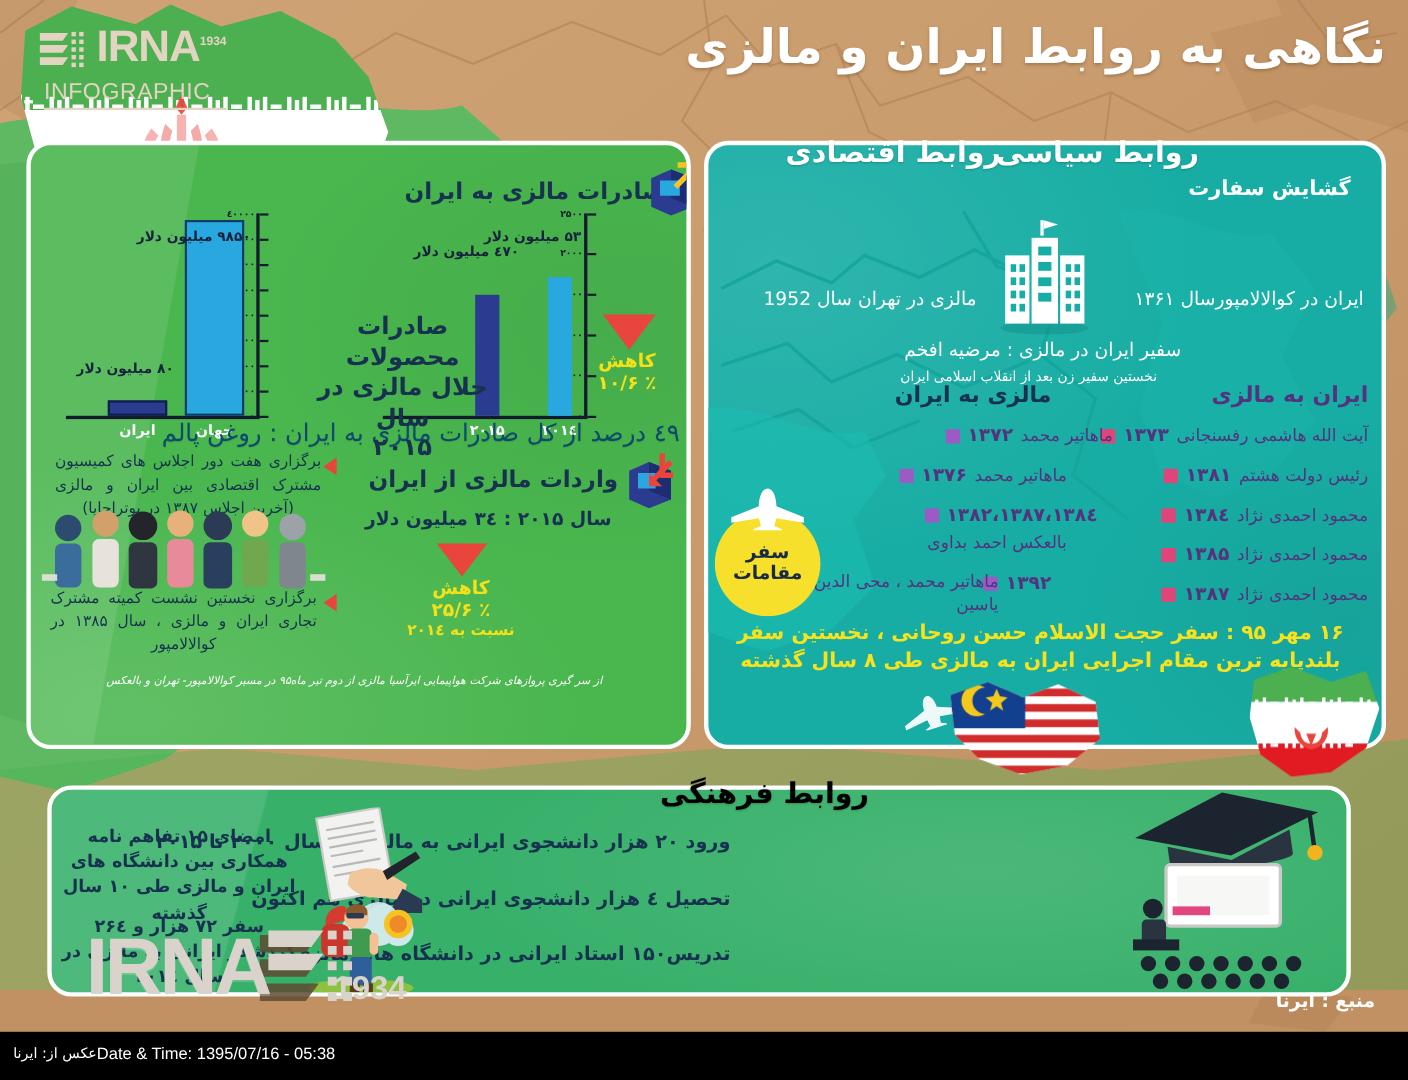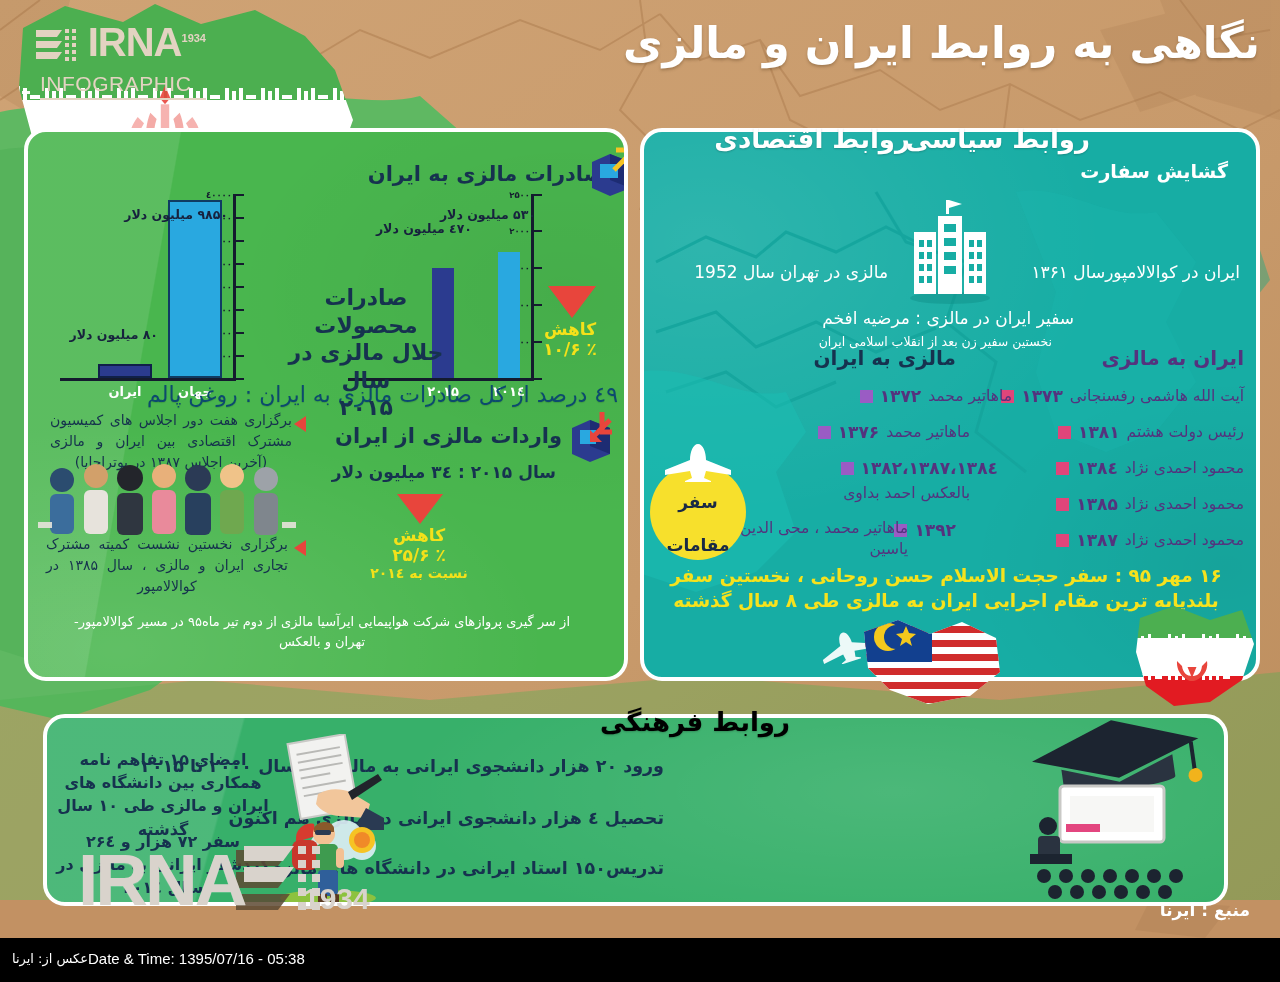--- a/index.html
+++ b/index.html
@@ -130,22 +130,23 @@
   }
   .big-white {
     position: absolute; font-size: 22px; font-weight: normal; color: #0c4a6e;
     white-space: nowrap; text-shadow: 0 1px 1px rgba(0,0,0,.12);
   }
   .bullet-txt {
     position: absolute; font-size: 14px; color: #15314d; line-height: 1.5;
     text-align: justify; text-align-last: center;
   }
   .white-note {
-    position: absolute; font-size: 13px; color: #ffffff; line-height: 1.55;
+    position: absolute; font-size: 10px; color: #ffffff; line-height: 1.55;
     text-align: center;
+    font-style: italic;
   }
   .red-tri {
     position: absolute; width: 0; height: 0;
     border-top: 8px solid transparent; border-bottom: 8px solid transparent;
     border-right: 12px solid #e8453c;
   }
 
   
   .pol-sub {
     position: absolute; font-size: 19px; font-weight: bold; color: #ffffff;
@@ -159,21 +160,21 @@
   .visit-row { position: absolute; display: flex; align-items: center; gap: 7px; white-space: nowrap; }
   .sqr { width: 13px; height: 13px; display: inline-block; flex: none; }
   .yr { font-size: 17px; color: #54337e; font-weight: bold; }
   .nm { font-size: 15.5px; color: #54337e; }
   .badge-trip {
     position: absolute; width: 96px; height: 96px; border-radius: 50%;
     background: #f7e02c; display: flex; flex-direction: column;
     align-items: center; justify-content: center; z-index: 8;
   }
   .badge-trip span {
-    font-size: 17px; font-weight: bold; color: #1a2a45; line-height: 1.1; margin-top: 24px;
+    font-size: 17px; font-weight: bold; color: #1a2a45; line-height: 1.1;
   }
   .plane-on-badge { position: absolute; top: -22px; left: 50%; transform: translateX(-50%); }
   .hl-yellow {
     position: absolute; font-size: 18.5px; font-weight: bold; color: #f6e21d;
     line-height: 1.35; text-align: center;
   }
 
   
   .cul-right {
     position: absolute; font-size: 17.5px; font-weight: bold; color: #16324f;

